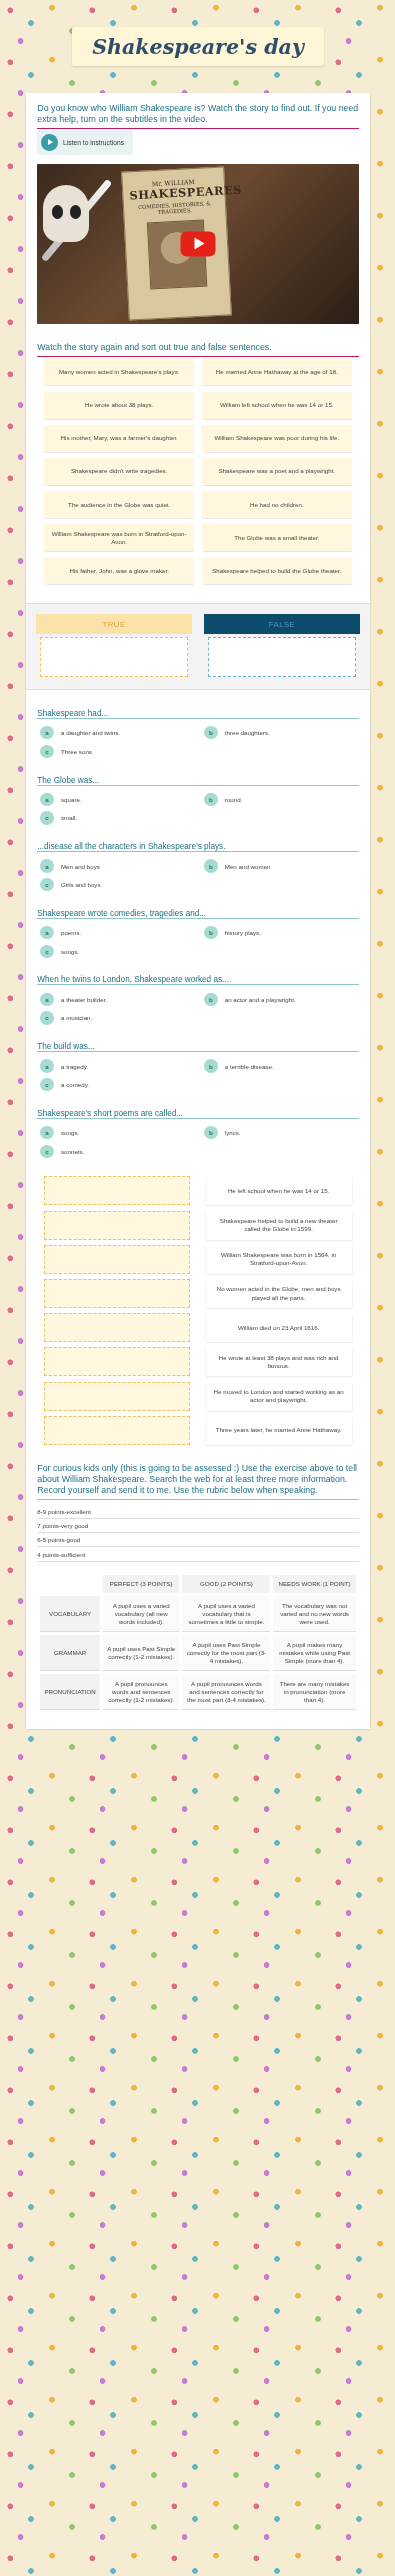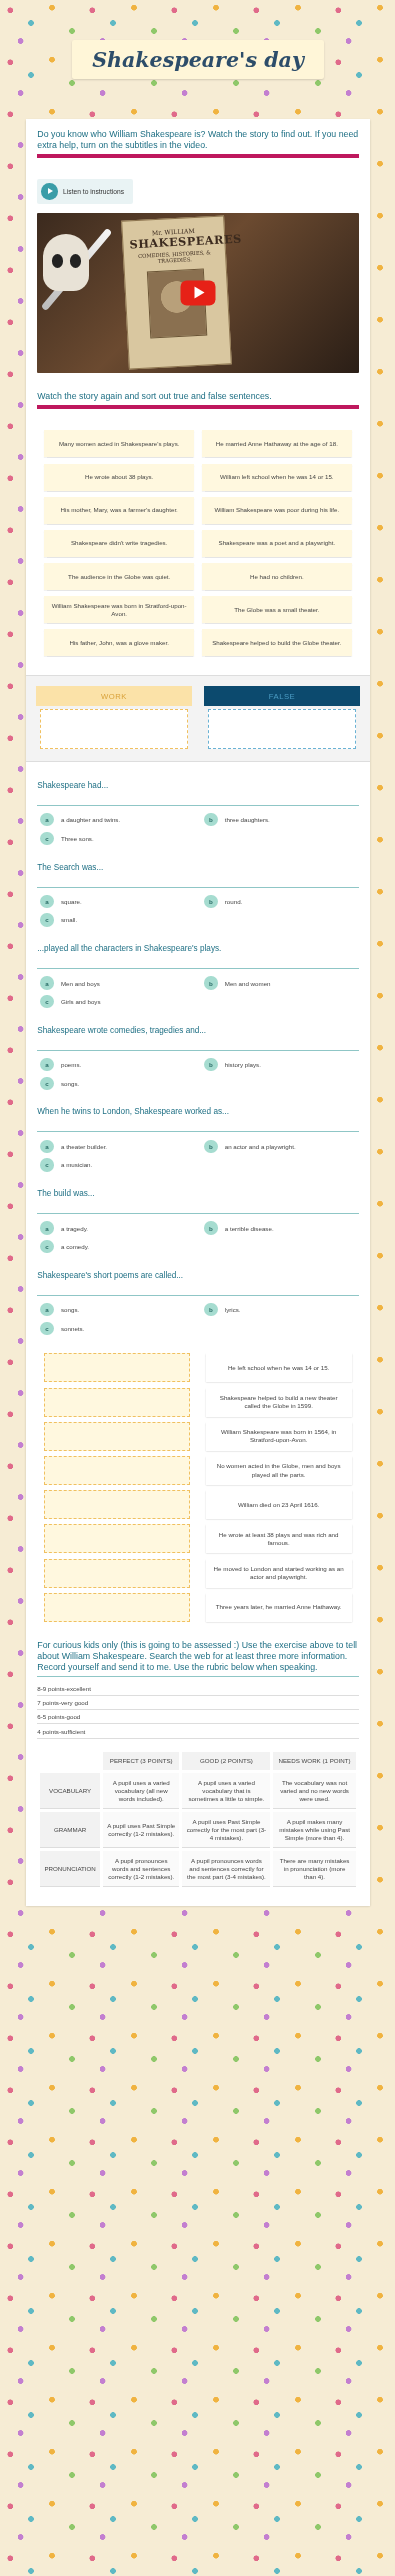--- a/index.html
+++ b/index.html
@@ -11,21 +11,21 @@
         radial-gradient(circle at 10.3px 10.3px, #e06a8a 2.6px, transparent 3.1px),
         radial-gradient(circle at 31px 23px, #5fb9c4 2.6px, transparent 3.1px),
         radial-gradient(circle at 52px 7.7px, #f0b340 2.6px, transparent 3.1px),
         radial-gradient(circle at 72px 31px, #8fc86a 2.6px, transparent 3.1px),
         radial-gradient(circle at 20.6px 41px, #c37fd0 2.6px, transparent 3.1px);
       background-size: 82px 52px;
       color: #333;
       padding-bottom: 10.3px;
     }
     .header {
-      height: 119px;
+      height: 93px;
       display: flex;
       align-items: center;
       justify-content: center;
     }
     .title-banner {
       background: #fff6d8;
       padding: 7.2px 20.6px;
       border-radius: 2.1px;
       box-shadow: 0 1px 2.1px rgba(0,0,0,0.15);
     }
@@ -42,22 +42,22 @@
       background: #ffffff;
       box-shadow: 0 0.5px 2.1px rgba(0,0,0,0.2);
       padding: 10.3px 11.3px 15.5px;
     }
     .section { margin-bottom: 18.5px; }
     .section-title {
       color: #1e6f84;
       font-size: 8.8px;
       line-height: 10.8px;
       padding-bottom: 3.1px;
-      border-bottom: 4px solid #be185d;
-      margin-bottom: 21px;
+      border-bottom: 1px solid #be185d;
+      margin-bottom: 1px;
     }
     .listen-btn {
       display: inline-flex;
       align-items: center;
       gap: 5.2px;
       background: #e9f3f4;
       border-radius: 2.1px;
       padding: 4.1px 9.3px 4.1px 4.1px;
       margin-bottom: 9.3px;
       cursor: pointer;
@@ -169,21 +169,21 @@
     .tf-label.false { background: #0c4a6e; color: #4b9cc4; }
     .tf-drop {
       height: 40px; background: #fff;
       border: 0.5px dashed; margin-top: 3.1px;
     }
     .tf-drop.true { border-color: #f0c060; }
     .tf-drop.false { border-color: #6ab2d4; }
     .question { margin-bottom: 17.5px; }
     .q-stem {
       font-size: 8.2px; color: #1e6f84;
-      padding-bottom: 15px; border-bottom: 1px solid #8fc6c6;
+      padding-bottom: 0; border-bottom: 1px solid #8fc6c6;
       margin-bottom: 7.2px;
     }
     .options {
       display: grid; grid-template-columns: 1fr 1fr;
       gap: 5.2px 12.4px; padding: 0 3.1px;
     }
     .option {
       display: flex; align-items: center; gap: 7.2px;
       cursor: pointer; font-size: 6.2px; color: #444;
     }
@@ -279,21 +279,21 @@
       <div class="card">William Shakespeare was born in Stratford-upon-Avon.</div>
       <div class="card">The Globe was a small theater.</div>
       <div class="card">His father, John, was a glove maker.</div>
       <div class="card">Shakespeare helped to build the Globe theater.</div>
     </div>
   </div>
 
   <div class="section">
     <div class="tf-area">
       <div class="tf-col">
-        <div class="tf-label true">WORK</div>
+        <div class="tf-label true">TRUE</div>
         <div class="tf-drop true"></div>
       </div>
       <div class="tf-col">
         <div class="tf-label false">FALSE</div>
         <div class="tf-drop false"></div>
       </div>
     </div>
   </div>
 
   <div class="section">
@@ -310,39 +310,39 @@
             <span>three daughters.</span>
           </div>
         <div class="option">
             <span class="badge">c</span>
             <span>Three sons.</span>
           </div>
       </div>
     </div>
 
     <div class="question">
-      <div class="q-stem">The Search was...</div>
+      <div class="q-stem">The Globe was...</div>
       <div class="options">
         <div class="option">
             <span class="badge">a</span>
             <span>square.</span>
           </div>
         <div class="option">
             <span class="badge">b</span>
             <span>round.</span>
           </div>
         <div class="option">
             <span class="badge">c</span>
             <span>small.</span>
           </div>
       </div>
     </div>
 
     <div class="question">
-      <div class="q-stem">...played all the characters in Shakespeare's plays.</div>
+      <div class="q-stem">...disease all the characters in Shakespeare's plays.</div>
       <div class="options">
         <div class="option">
             <span class="badge">a</span>
             <span>Men and boys</span>
           </div>
         <div class="option">
             <span class="badge">b</span>
             <span>Men and women</span>
           </div>
         <div class="option">

